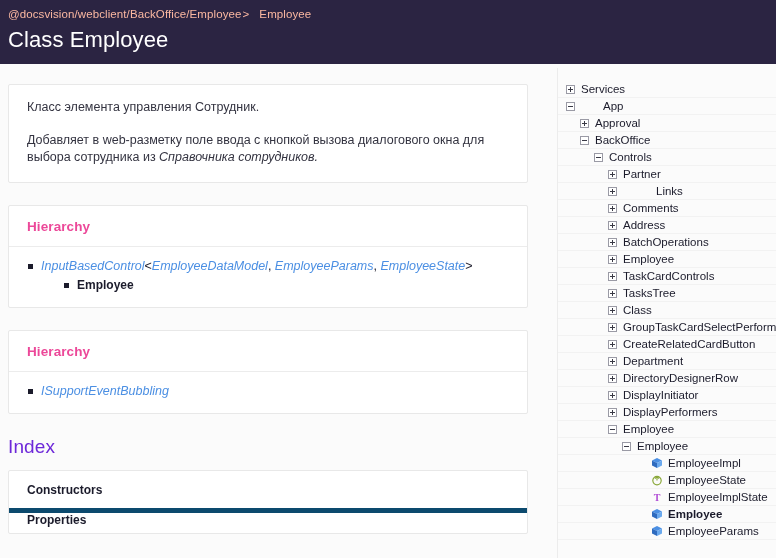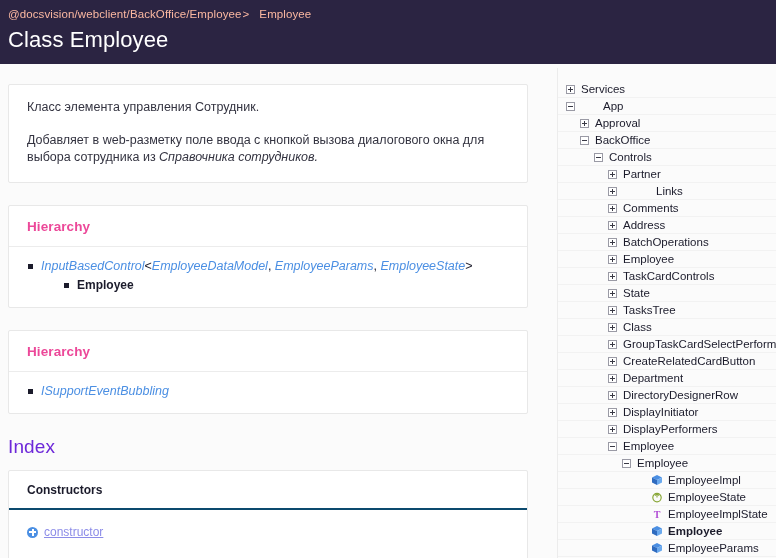--- a/index.html
+++ b/index.html
@@ -134,21 +134,21 @@
     margin: 14px 0 12px 0;
     letter-spacing: .1px;
   }
   .sub-head {
     font-size: 12px;
     font-weight: bold;
     color: #1b1b2b;
     margin: 0 0 0 0;
     padding: 0;
   }
-  .index-sec { padding: 12px 18px 11px 18px; border-bottom: 2px solid #0c4a6e; }
+  .index-sec { padding: 12px 18px 11px 18px; border-bottom: 5px solid #0c4a6e; }
   .index-items { padding: 13px 18px 15px 18px; }
   .idx-item {
     font-size: 12px;
     line-height: 18px;
     color: #8c8ce8;
     display: flex;
     align-items: center;
     gap: 6px;
     cursor: pointer;
   }
@@ -275,26 +275,20 @@
         </ul>
       </div>
     </div>
 
     <div id="index-title">Index</div>
 
     <div class="card">
       <div class="index-sec">
         <div class="sub-head">Constructors</div>
       </div>
-      <div class="index-items">
-        <a class="idx-item" href="#">
-          <span class="icon-ctor"></span>
-          <span class="idx-label">constructor</span>
-        </a>
-      </div>
       <div class="props-head">Properties</div>
     </div>
 
   </div>
 
   <div id="side-col">
     <div id="tree-root">
         <div class="tnode" style="padding-left: 8px;">
           <span class="tog plus"></span>
           <span class="tlabel">Services</span>
@@ -335,24 +329,20 @@
           <span class="tog plus"></span>
           <span class="tlabel">BatchOperations</span>
         </div>
         <div class="tnode" style="padding-left: 50px;">
           <span class="tog plus"></span>
           <span class="tlabel">Employee</span>
         </div>
         <div class="tnode" style="padding-left: 50px;">
           <span class="tog plus"></span>
           <span class="tlabel">TaskCardControls</span>
-        </div>
-        <div class="tnode" style="padding-left: 50px;">
-          <span class="tog plus"></span>
-          <span class="tlabel">State</span>
         </div>
         <div class="tnode" style="padding-left: 50px;">
           <span class="tog plus"></span>
           <span class="tlabel">TasksTree</span>
         </div>
         <div class="tnode" style="padding-left: 50px;">
           <span class="tog plus"></span>
           <span class="tlabel">Class</span>
         </div>
         <div class="tnode" style="padding-left: 50px;">

